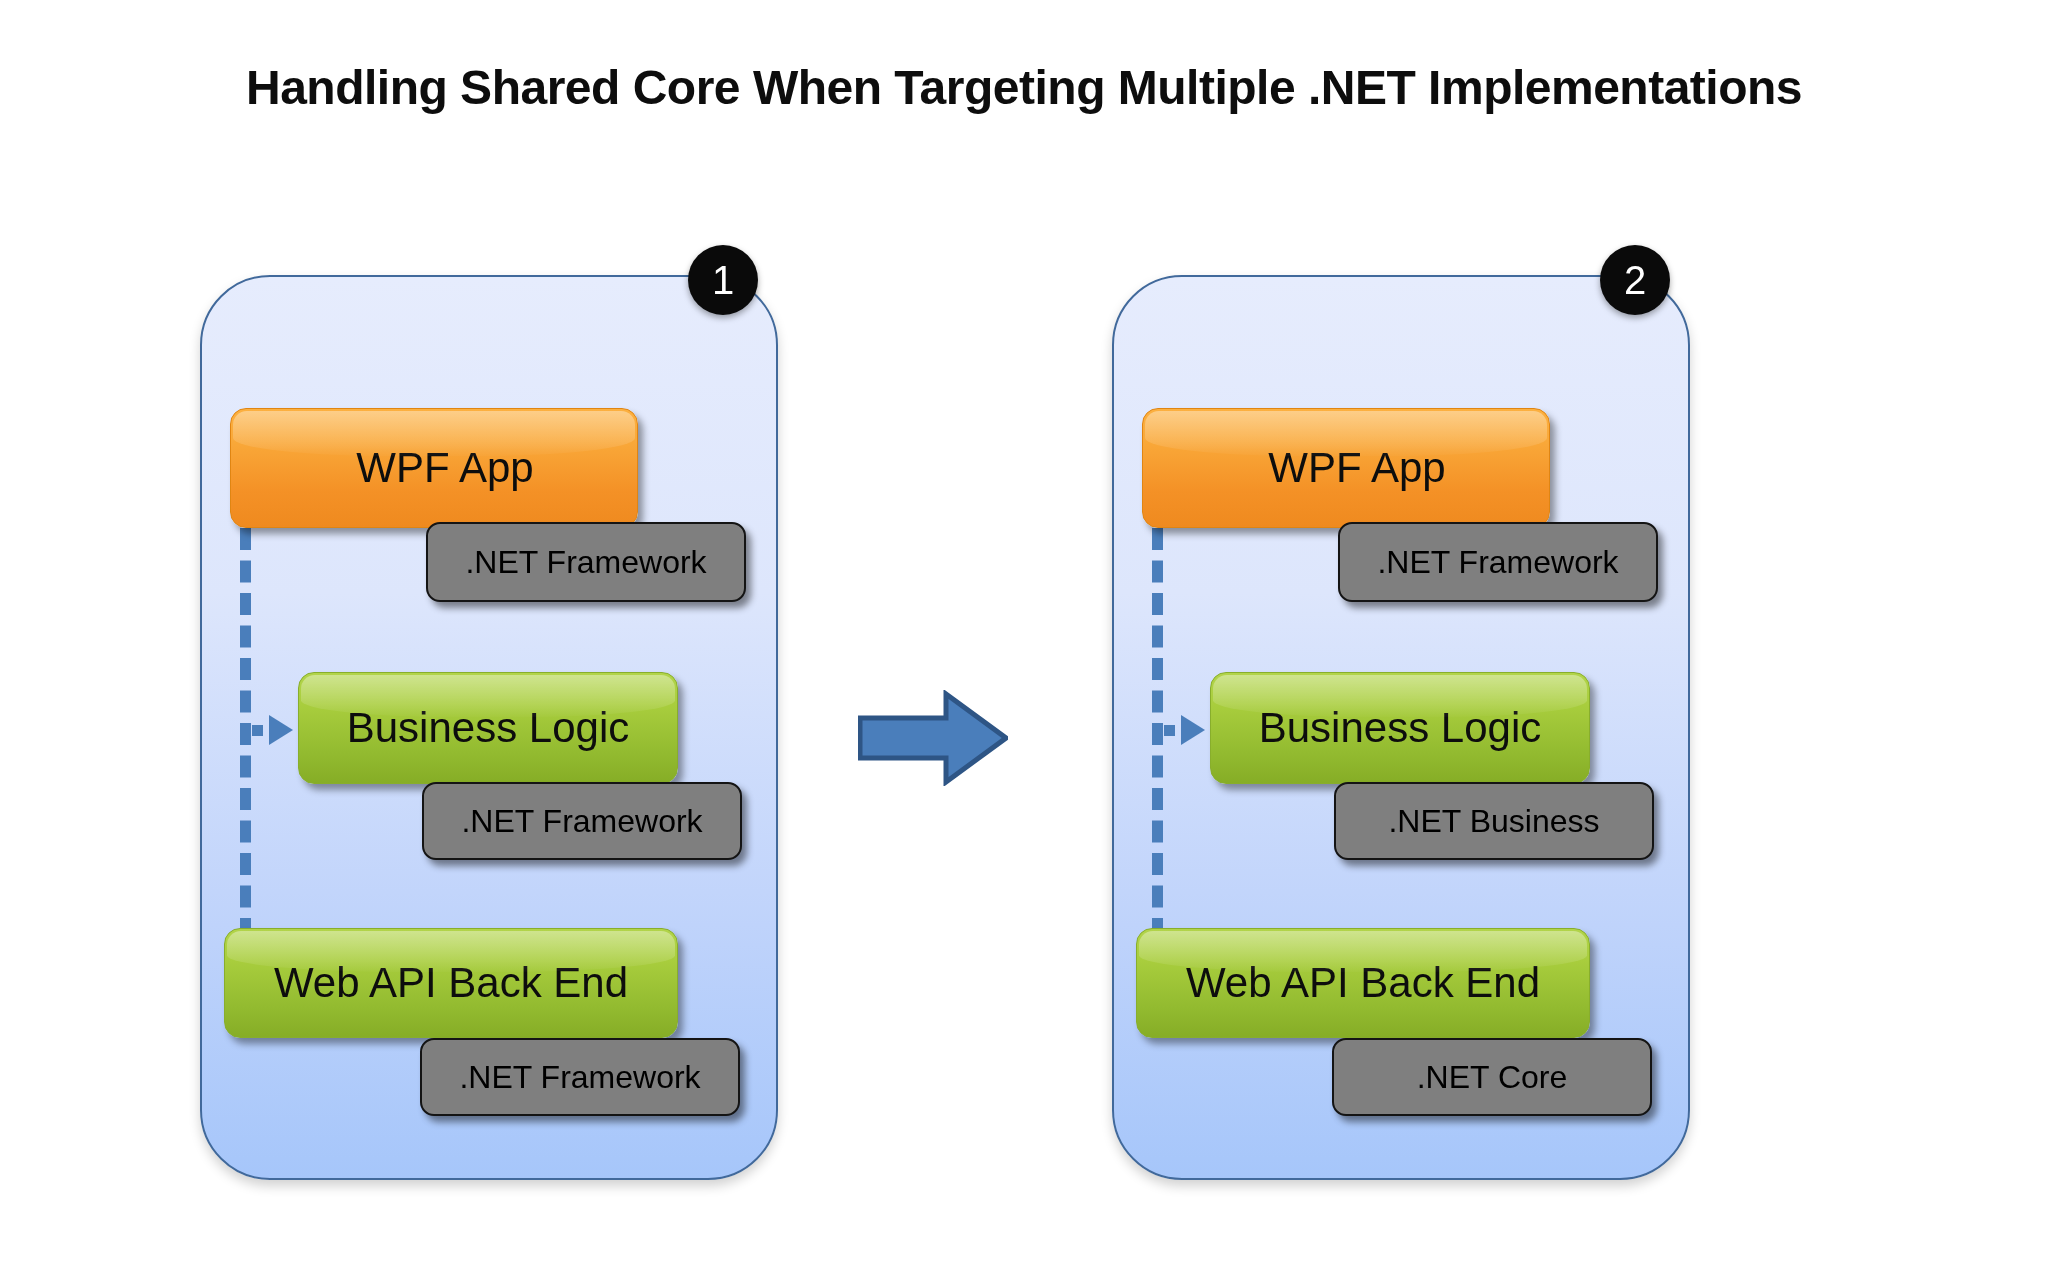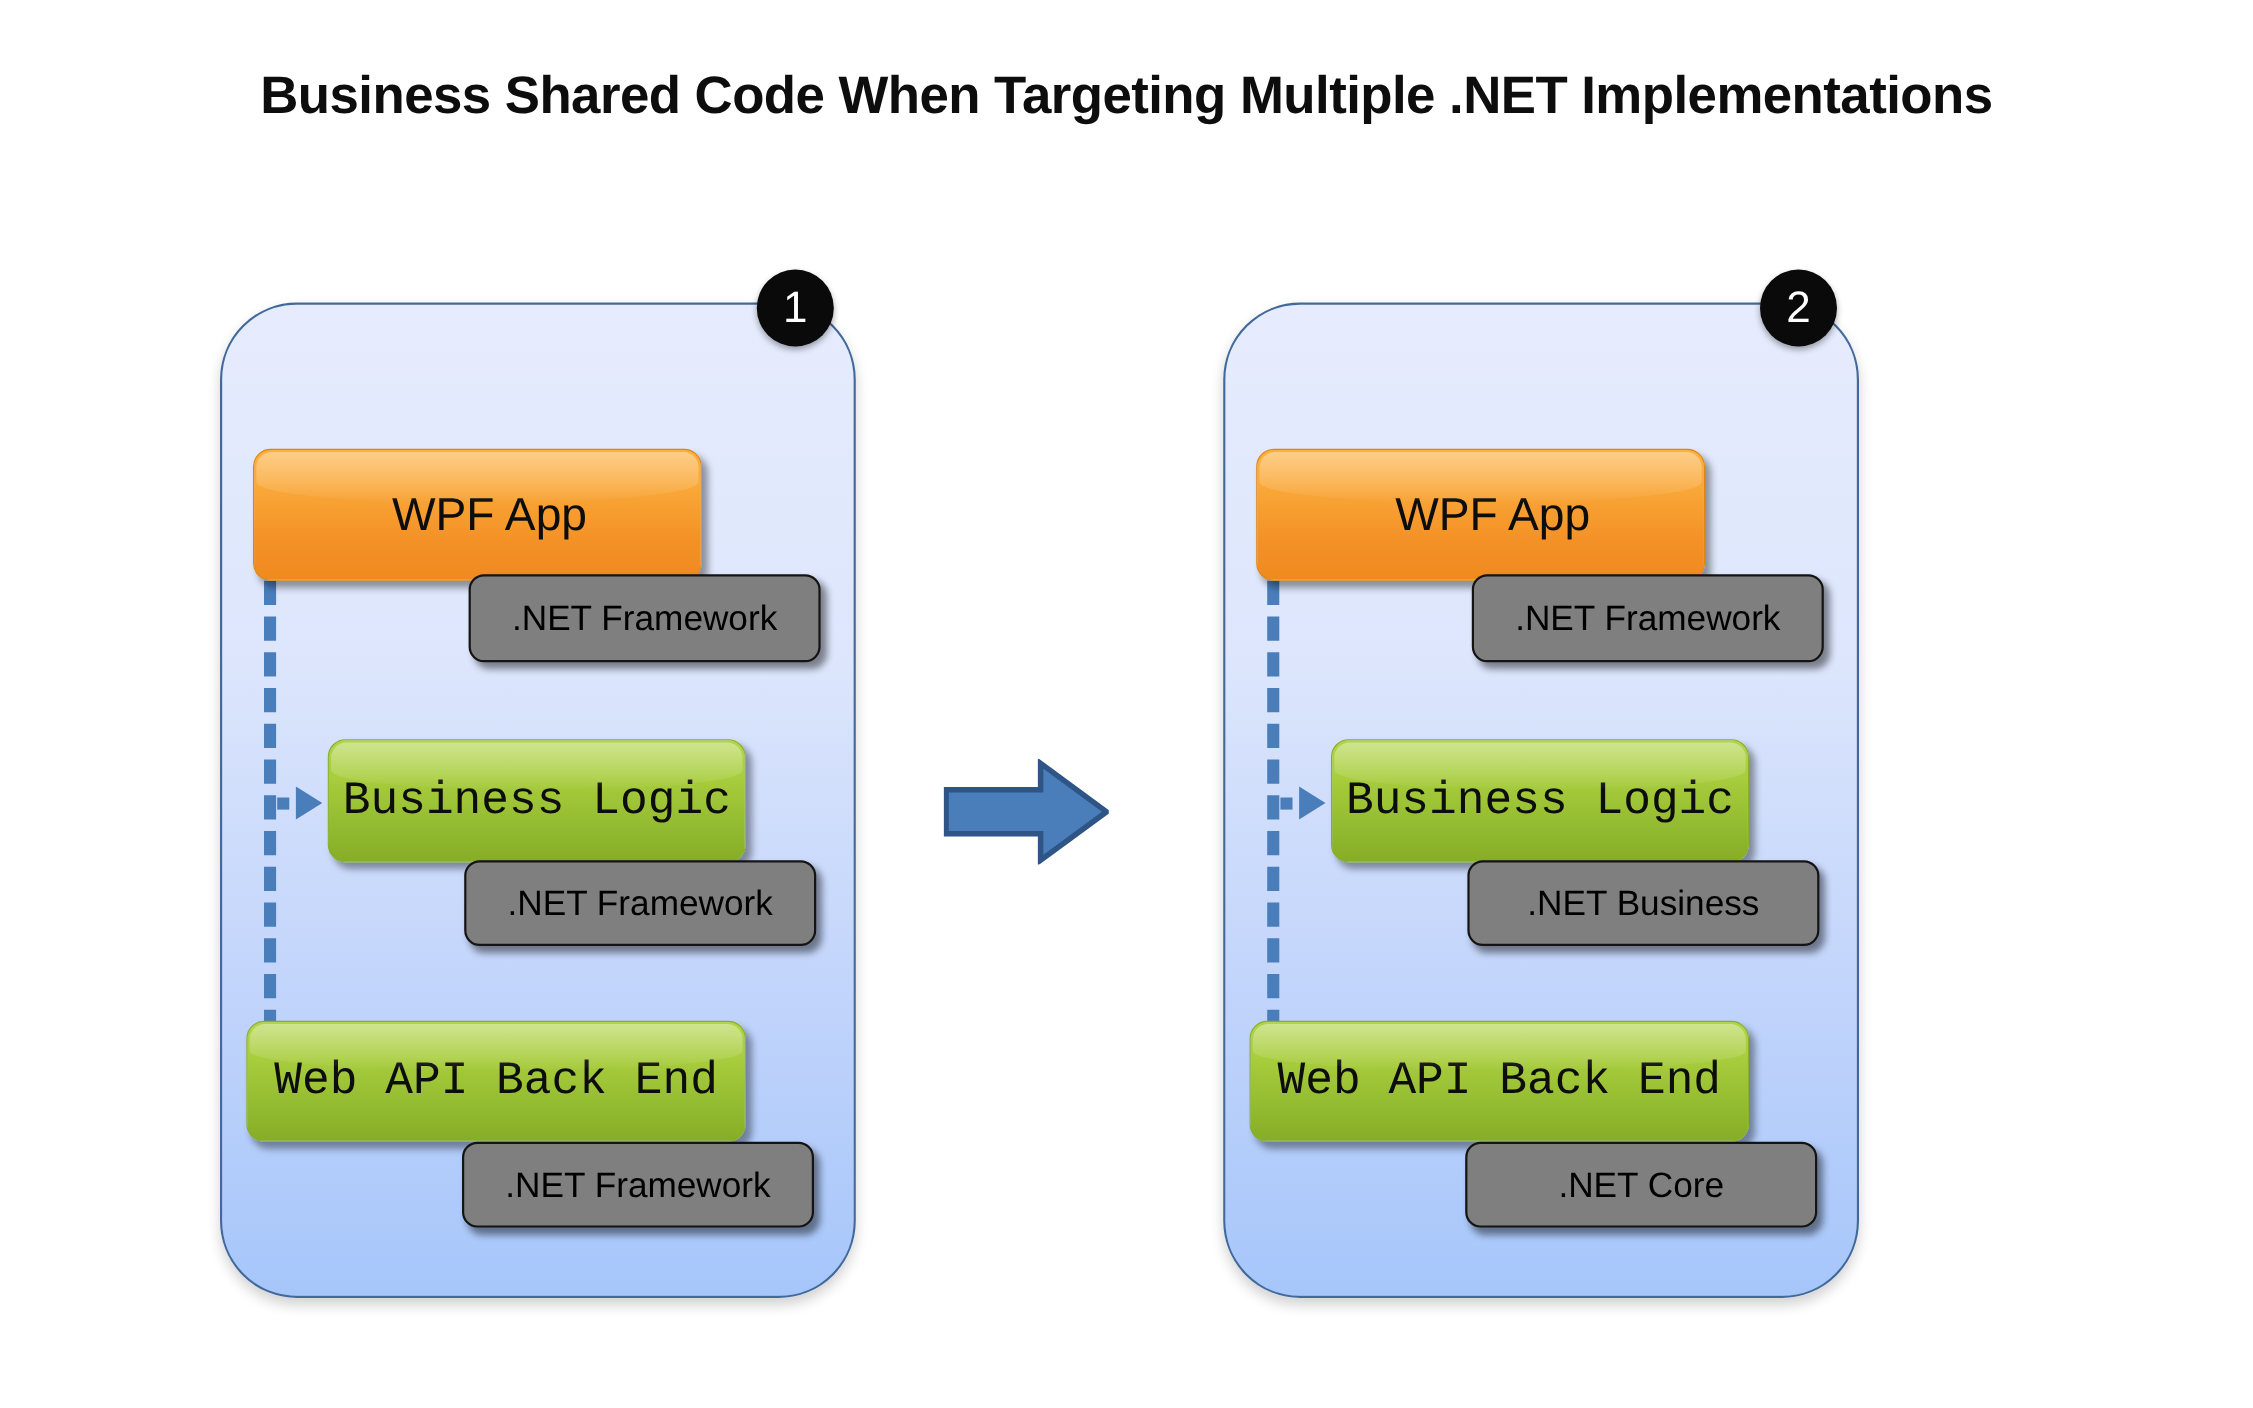--- a/index.html
+++ b/index.html
@@ -106,21 +106,20 @@
     box-shadow: 5px 6px 7px rgba(0,0,0,0.38);
   }
   .proj-box.orange {
     background: linear-gradient(to bottom, #fcb040 0%, #f9a839 28%, #f49126 70%, #ef8a1f 100%);
     border: 1px solid #e08512;
     padding-left: 22px;
   }
   .proj-box.green {
     background: linear-gradient(to bottom, #b2d44a 0%, #a8cd3d 30%, #93bb30 72%, #86ad26 100%);
     border: 1px solid #88ae2c;
-    font-family: Liberation Mono, monospace;
   }
   .proj-box::after {
     content: "";
     position: absolute;
     left: 2px; right: 2px; top: 2px;
     height: 38%;
     border-radius: 14px 14px 40% 40%;
     background: linear-gradient(to bottom, rgba(255,255,255,0.38), rgba(255,255,255,0.02));
     pointer-events: none;
   }
@@ -147,21 +146,21 @@
     left: 858px;
     top: 690px;
     width: 150px;
     height: 96px;
     z-index: 10;
   }
 </style>
 </head>
 <body>
 
-<div id="diagram-title">Business Shared Code When Targeting Multiple .NET Implementations</div>
+<div id="diagram-title">Handling Shared Core When Targeting Multiple .NET Implementations</div>
 
 <div class="panel" id="panel-1"></div>
 
 <div class="step-badge" id="step-badge-1">1</div>
 
 <div class="dep-line" id="dep-line-1"></div>
 <div class="dep-arrow" id="dep-arrow-1">
   <span class="dep-dot"></span>
   <span class="dep-head"></span>
 </div>

